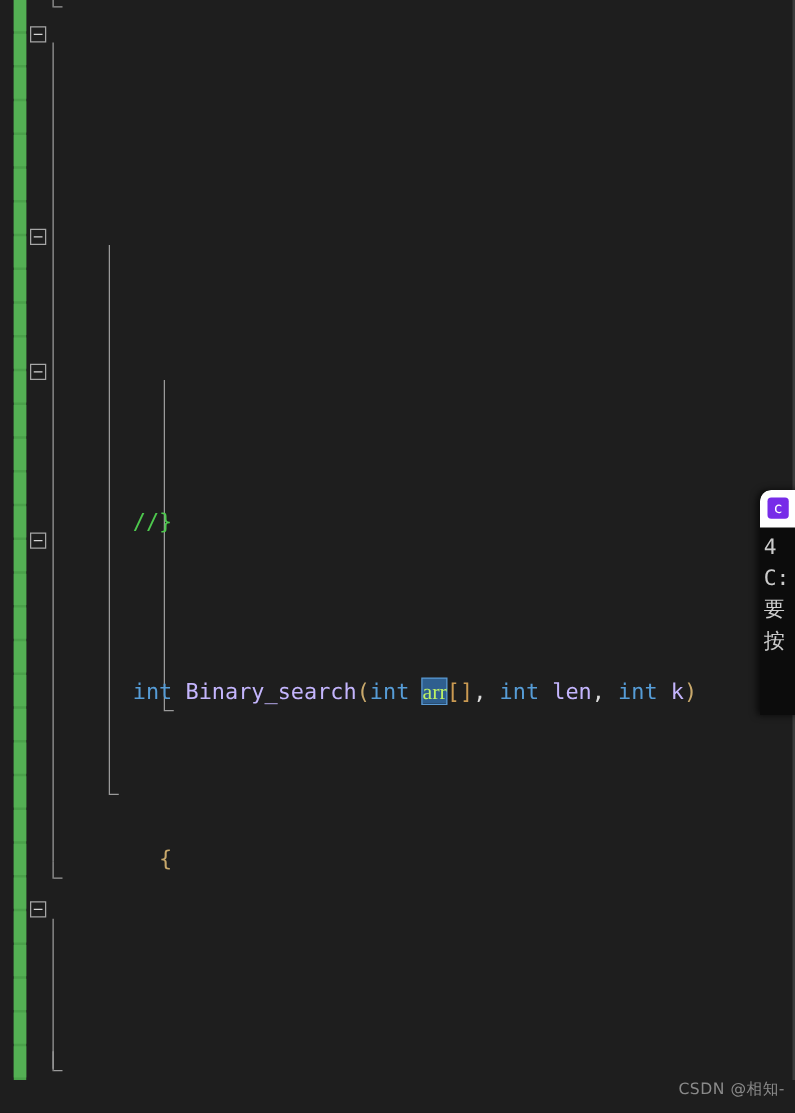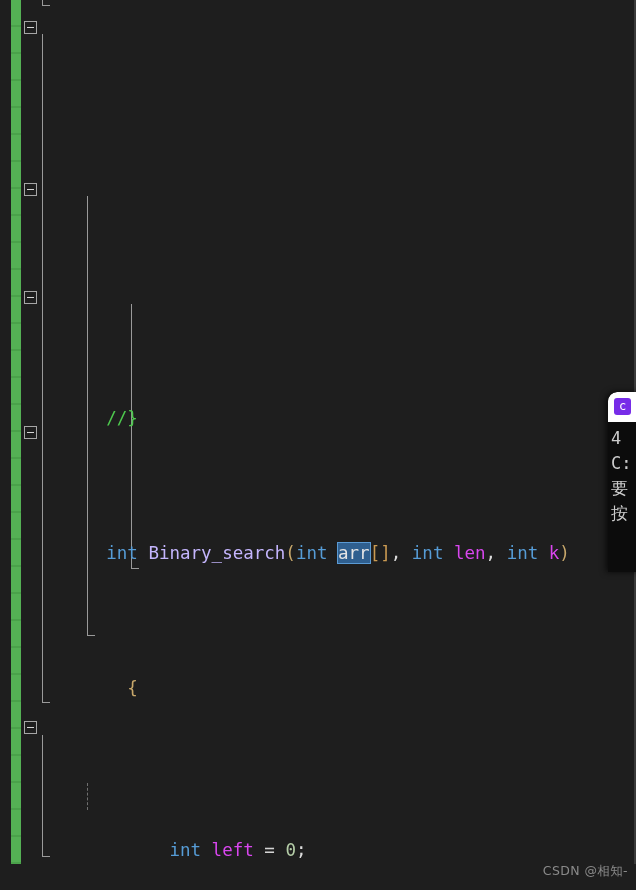--- a/index.html
+++ b/index.html
@@ -41,31 +41,32 @@
   }
   .line{
     position:relative;
     height:27px;
     padding-left:0;
     white-space:pre;
   }
   
   .kw   {color:#569cd6;}            
   .fn   {color:#c4b5fd;}            
-  .var  {color:#d946ef;text-align:right;}            
+  .var  {color:#c4b5fd;text-align:right;}            
   .num  {color:#b5cea8;}            
   .pun  {color:#dcdcdc;}            
   .par  {color:#c8a86b;}            
   .par2 {color:#ca9a52;}
   .op   {color:#d4d4d4;}
   
   .refhl{
     background:#2f5f8f;
     box-shadow:0 0 0 1px #5a9ad4;
-    color:#e5e5e5;
+    color:#bef264;
+    font-family:Liberation Serif, serif;
   }
   .line > .ltext{position:relative;z-index:1;}
   
   .guide{
     position:absolute;top:0;width:0;height:27px;
     border-left:1px dashed #707070;
     z-index:0;
   }
   
   .vbar{
@@ -202,24 +203,20 @@
     <div class="line">
       <span class="ltext"><span class="kw">int</span><span class="pun"> </span><span class="fn">Binary_search</span><span class="par">(</span><span class="kw">int</span> <span class="refhl">arr</span><span class="par2">[]</span><span class="pun">, </span><span class="kw">int</span> <span class="var">len</span><span class="pun">, </span><span class="kw">int</span> <span class="var">k</span><span class="par">)</span></span>
     </div>
 
     
     <div class="line">
       <span class="ltext par">  {</span>
     </div>
 
     
-    <div class="line">
-      <div class="guide" style="left:44px;"></div>
-      <span class="ltext">      <span class="kw">int</span> <span class="var">left</span> <span class="op">=</span> <span class="num">0</span><span class="pun">;</span></span>
-    </div>
 
     
     
 
     
     
 
     
     
 

